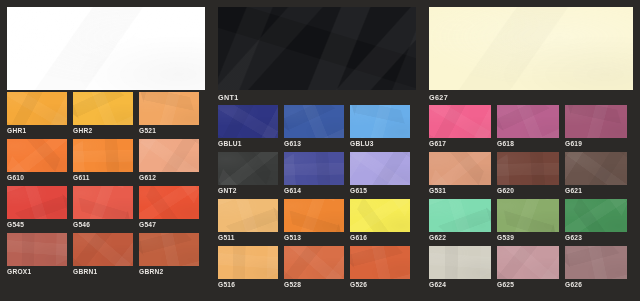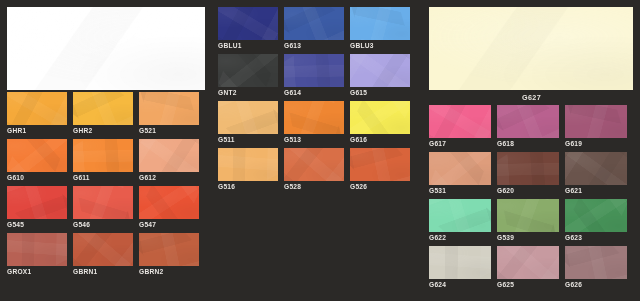--- a/index.html
+++ b/index.html
@@ -232,20 +232,27 @@
           <div class="swatch-chip">
             <div class="swatch-fill" style="background: rgb(192, 96, 63);"></div>
             <div class="tex a" style="opacity: 0.35; transform: rotate(47deg);"></div>
             <div class="tex b" style="opacity: 0.3;"></div>
           </div>
           <span class="swatch-label" style="color: rgb(233, 230, 226);">GBRN2</span>
         </div>
       </div>
     </div>
     <div class="palette-column col-1">
+      <div class="hero-swatch-wrap">
+        <div class="hero-swatch">
+          <div class="swatch-fill" style="background: rgb(22, 23, 26);"></div>
+          <div class="tex dark"></div>
+        </div>
+        <span class="swatch-label" style="color: rgb(233, 230, 226);">GNT1</span>
+      </div>
       <div class="swatch-grid">
         <div class="swatch-cell">
           <div class="swatch-chip">
             <div class="swatch-fill" style="background: rgb(47, 53, 132);"></div>
             <div class="tex a" style="opacity: 0.35; transform: rotate(0deg);"></div>
             <div class="tex b" style="opacity: 0.3;"></div>
           </div>
           <span class="swatch-label" style="color: rgb(233, 230, 226);">GBLU1</span>
         </div>
         <div class="swatch-cell">
@@ -338,21 +345,21 @@
         </div>
       </div>
     </div>
     <div class="palette-column col-2">
       <div class="hero-swatch-wrap">
         <div class="hero-swatch">
           <div class="swatch-fill" style="background: rgb(251, 246, 210);"></div>
           <div class="tex pale"></div>
           <div class="tex b" style="opacity: 0.25;"></div>
         </div>
-        <span class="swatch-label" style="color: rgb(233, 230, 226); text-align: center;">G627</span>
+        <span class="swatch-label" style="color: rgb(233, 230, 226);">G627</span>
       </div>
       <div class="swatch-grid">
         <div class="swatch-cell">
           <div class="swatch-chip">
             <div class="swatch-fill" style="background: rgb(242, 98, 143);"></div>
             <div class="tex a" style="opacity: 0.35; transform: rotate(0deg);"></div>
             <div class="tex b" style="opacity: 0.3;"></div>
           </div>
           <span class="swatch-label" style="color: rgb(233, 230, 226);">G617</span>
         </div>

